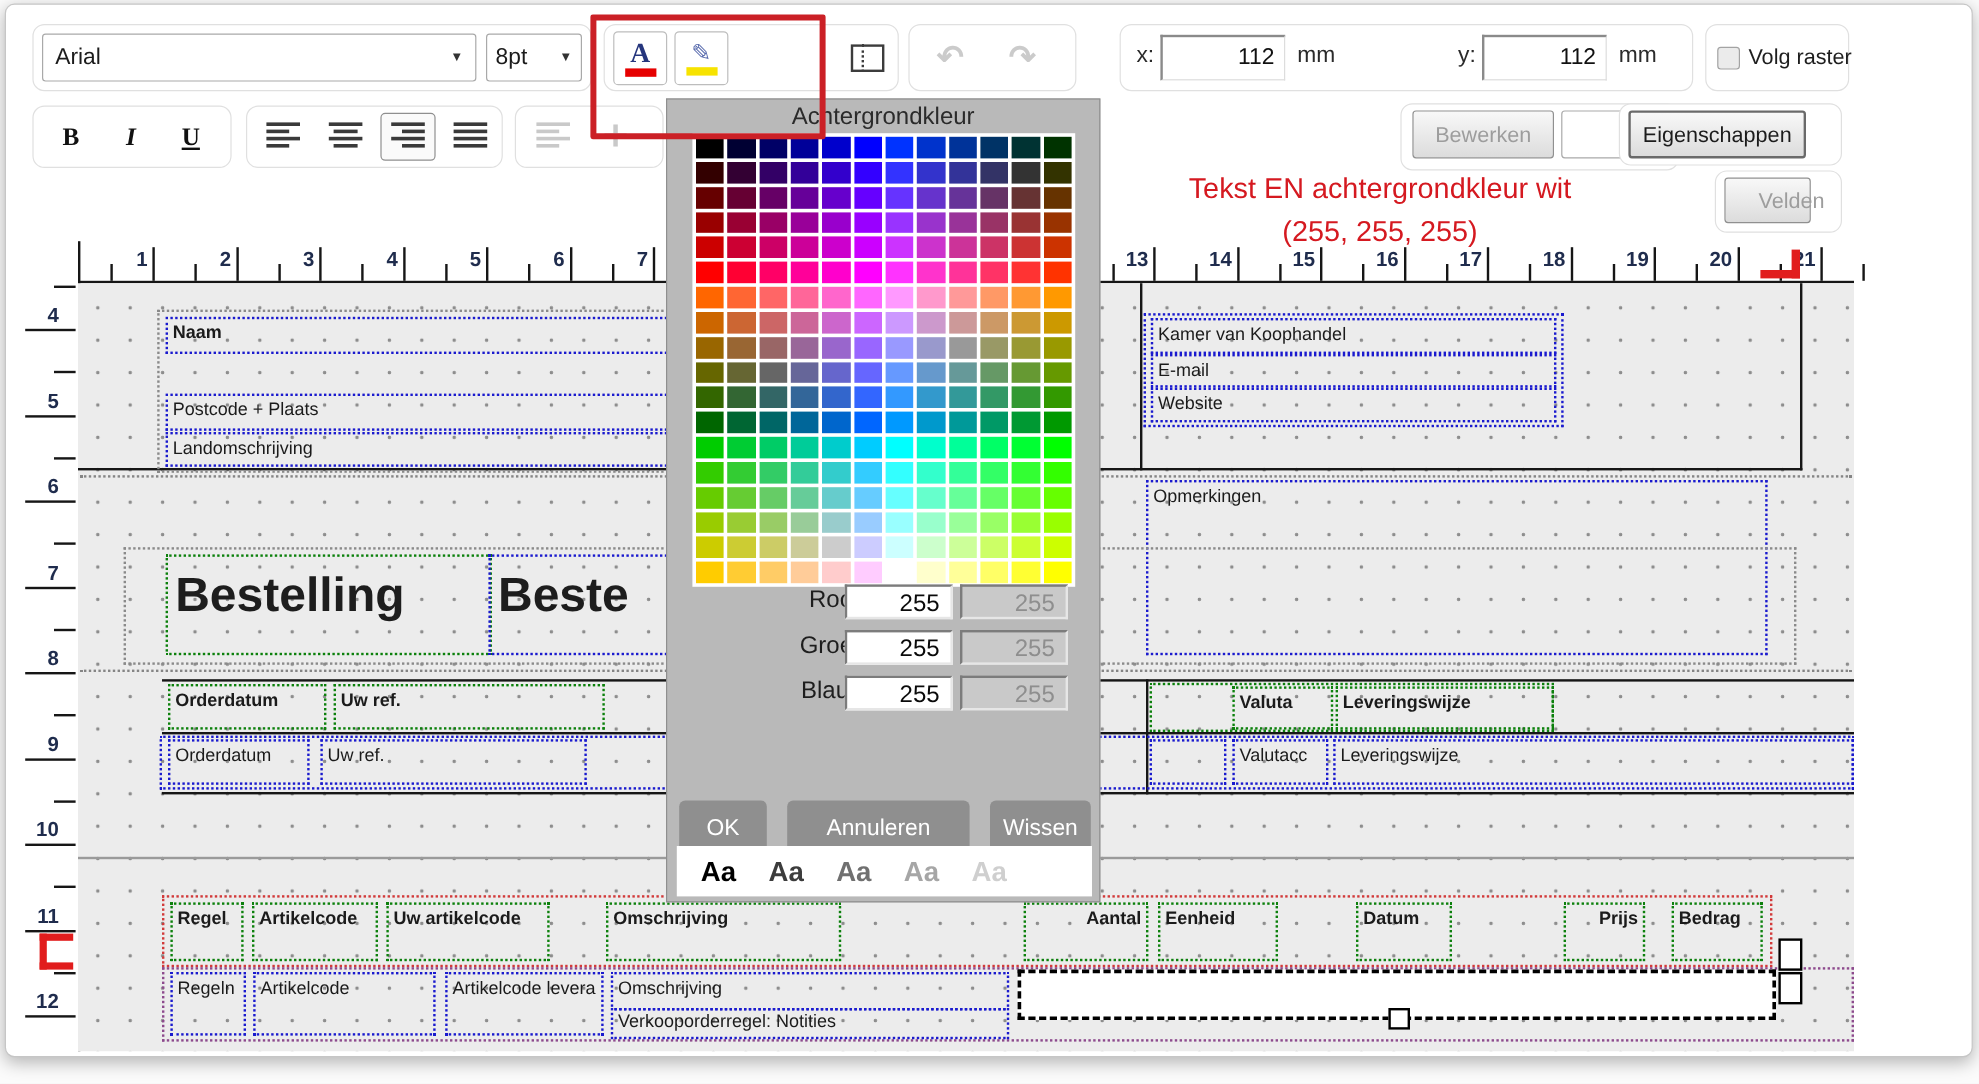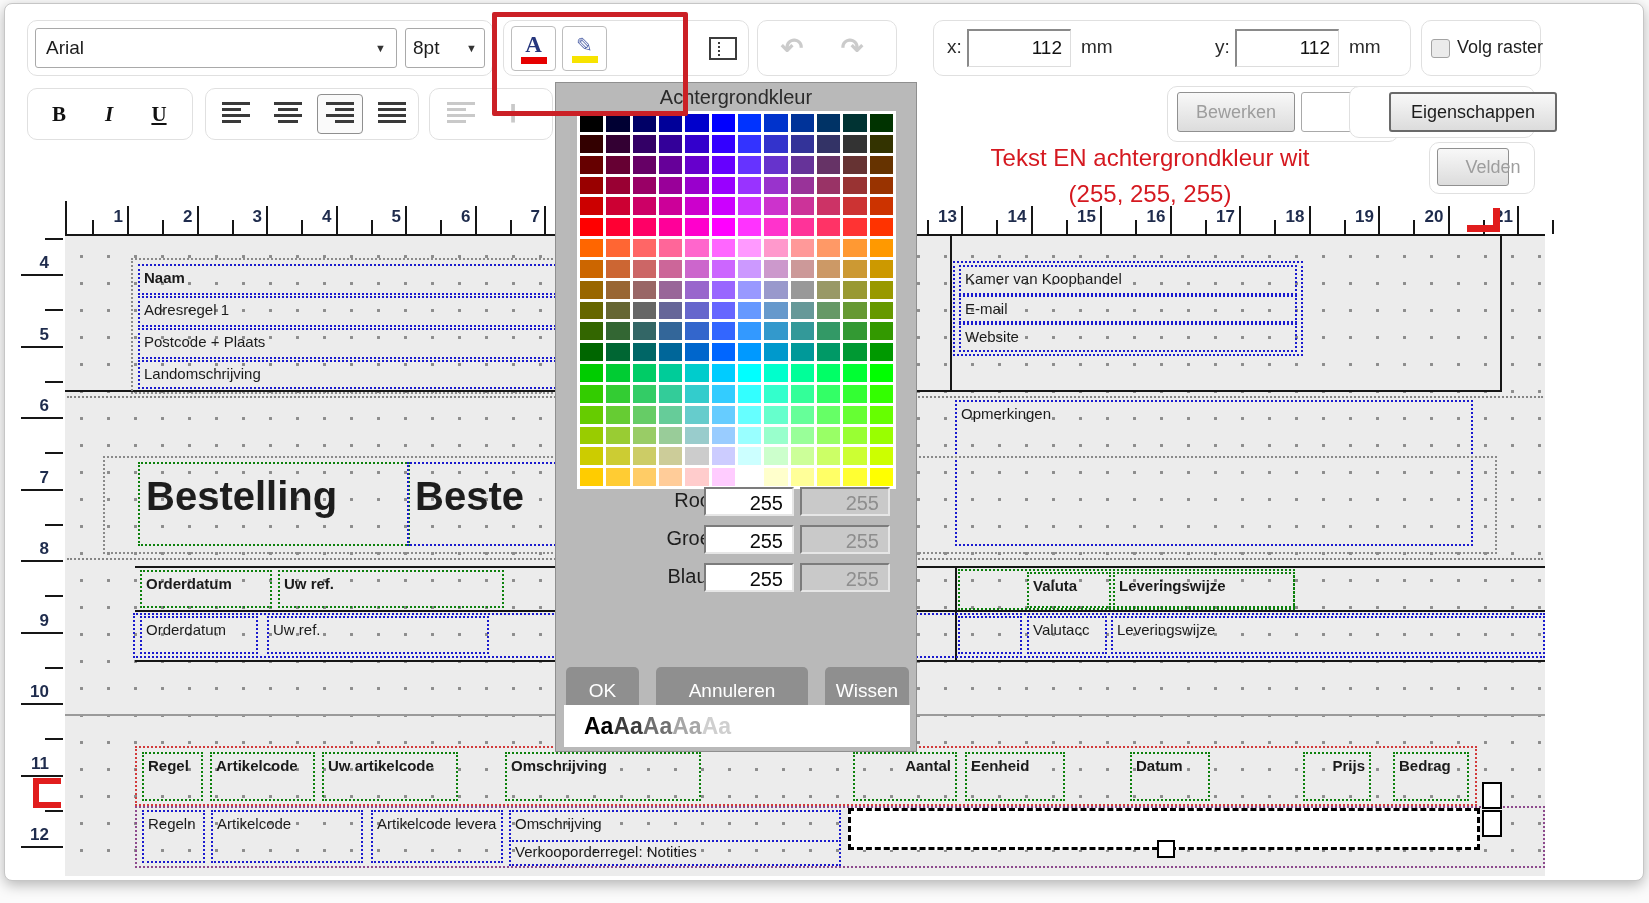--- a/index.html
+++ b/index.html
@@ -73,21 +73,21 @@
   .chrow{position:absolute;height:30px;}
   .chlabel{position:absolute;width:135px;text-align:right;font-size:20px;color:#1e1e1e;top:2px;left:0;padding-left:31px;}
   .chinput{position:absolute;width:90px;height:29px;box-sizing:border-box;font-size:20px;text-align:right;
     padding:3px 9px 0 0;border-top:2px solid #7c7c7c;border-left:2px solid #7c7c7c;
     border-bottom:2px solid #e6e6e6;border-right:2px solid #e6e6e6;}
   .chon{background:#fff;color:#0a0a0a;left:148px;}
   .choff{background:#c9c9c9;color:#8e8e8e;left:244px;}
   .dbtn{position:absolute;top:564px;height:47px;background:#8f8f8f;border-radius:5px;color:#fff;
     font-size:19px;display:flex;align-items:center;justify-content:center;box-sizing:border-box;margin-top:20px;}
   .strip{position:absolute;left:8px;top:622px;width:346px;height:42px;background:#fff;display:flex;
-    align-items:center;padding-left:20px;box-sizing:border-box;}
+    align-items:center;gap:27px;padding-left:20px;box-sizing:border-box;}
   .strip span{font-weight:bold;font-size:23px;}
   .strip span:nth-child(1){color:#000;}
   .strip span:nth-child(2){color:#3c3c3c;}
   .strip span:nth-child(3){color:#707070;}
   .strip span:nth-child(4){color:#a6a6a6;}
   .strip span:nth-child(5){color:#cfcfcf;}
   
   .redrect{position:absolute;left:487px;top:8px;width:186px;height:94px;border:5px solid #cb2026;
     border-radius:2px;z-index:70;}
   .rednote{position:absolute;left:915px;top:136px;width:460px;text-align:center;font-size:24px;
@@ -200,21 +200,21 @@
     <span style="font-size:24px;color:#c9c9c9;font-weight:bold;">✛</span>
   </div>
 
   <div class="tgroup abs" style="left:1162px;top:82px;width:232px;height:56px;"></div>
   <div class="gbtn disab" style="left:1172px;top:88px;width:118px;height:40px;">Bewerken</div>
   <div class="selbox abs" style="left:1296px;top:88px;width:88px;height:40px;">
     <span></span>
     <span class="ddarrow">▼</span>
   </div>
   <div class="tgroup abs" style="left:1344px;top:82px;width:186px;height:52px;"></div>
-  <div class="gbtn" style="left:1352px;top:88px;width:168px;height:40px;border:2px solid #6a6a6a;margin-left:32px;">Eigenschappen</div>
+  <div class="gbtn" style="left:1352px;top:88px;width:148px;height:40px;border:2px solid #6a6a6a;">Eigenschappen</div>
   <div class="tgroup abs" style="left:1424px;top:138px;width:106px;height:52px;"></div>
   <div class="gbtn disab" style="left:1432px;top:144px;width:72px;height:38px;padding-left:40px;">Velden</div>
 
   <div class="abs" style="left:60px;top:195px;width:1480px;height:37px;background:#fff;" id="rulerTop">
       <div class="rnum" style="left: 24px; top: 8px; width: 34px;">1</div>
       <div class="tick" style="left: 62px; top: 7px; width: 2px; height: 28px;"></div>
       <div class="tick" style="left: 97px; top: 21px; width: 2px; height: 14px;"></div>
       <div class="rnum" style="left: 93.5px; top: 8px; width: 34px;">2</div>
       <div class="tick" style="left: 131.5px; top: 7px; width: 2px; height: 28px;"></div>
       <div class="tick" style="left: 166.5px; top: 21px; width: 2px; height: 14px;"></div>
@@ -317,21 +317,20 @@
   <div class="abs" style="left:62px;top:392px;width:1476px;border-top:2px dotted #858585;z-index:2;"></div>
   <div class="abs" style="left:62px;top:554px;width:1476px;border-top:2px dotted #858585;z-index:2;"></div>
   <div class="hline" style="left:130px;top:562px;width:1410px;z-index:2;"></div>
   <div class="hline" style="left:130px;top:606px;width:1410px;z-index:2;"></div>
   <div class="hline" style="left:130px;top:656px;width:1410px;z-index:2;"></div>
   <div class="vline" style="left:950px;top:562px;height:96px;z-index:2;"></div>
   <div class="hline grayline" style="left:60px;top:710px;width:1480px;z-index:2;"></div>
 
   <div class="fbox b-gray" style="left:126px;top:254px;width:782px;height:136px;"></div>
   <div class="fbox b-blue bold" style="left:133px;top:260px;width:770px;height:31px;">Naam</div>
-  <div class="fbox b-blue" style="left:133px;top:292px;width:770px;height:31px;">Adresregel 1</div>
   <div class="fbox b-blue" style="left:133px;top:324px;width:770px;height:31px;">Postcode + Plaats</div>
   <div class="fbox b-blue" style="left:133px;top:356px;width:770px;height:29px;">Landomschrijving</div>
 
   <div class="fbox b-blue" style="left:948px;top:257px;width:350px;height:95px;"></div>
   <div class="fbox b-blue" style="left:954px;top:261px;width:338px;height:30px;">Kamer van Koophandel</div>
   <div class="fbox b-blue" style="left:954px;top:291px;width:338px;height:28px;">E-mail</div>
   <div class="fbox b-blue" style="left:954px;top:319px;width:338px;height:29px;">Website</div>
 
   <div class="fbox b-blue" style="left:950px;top:396px;width:518px;height:146px;">Opmerkingen</div>
 

